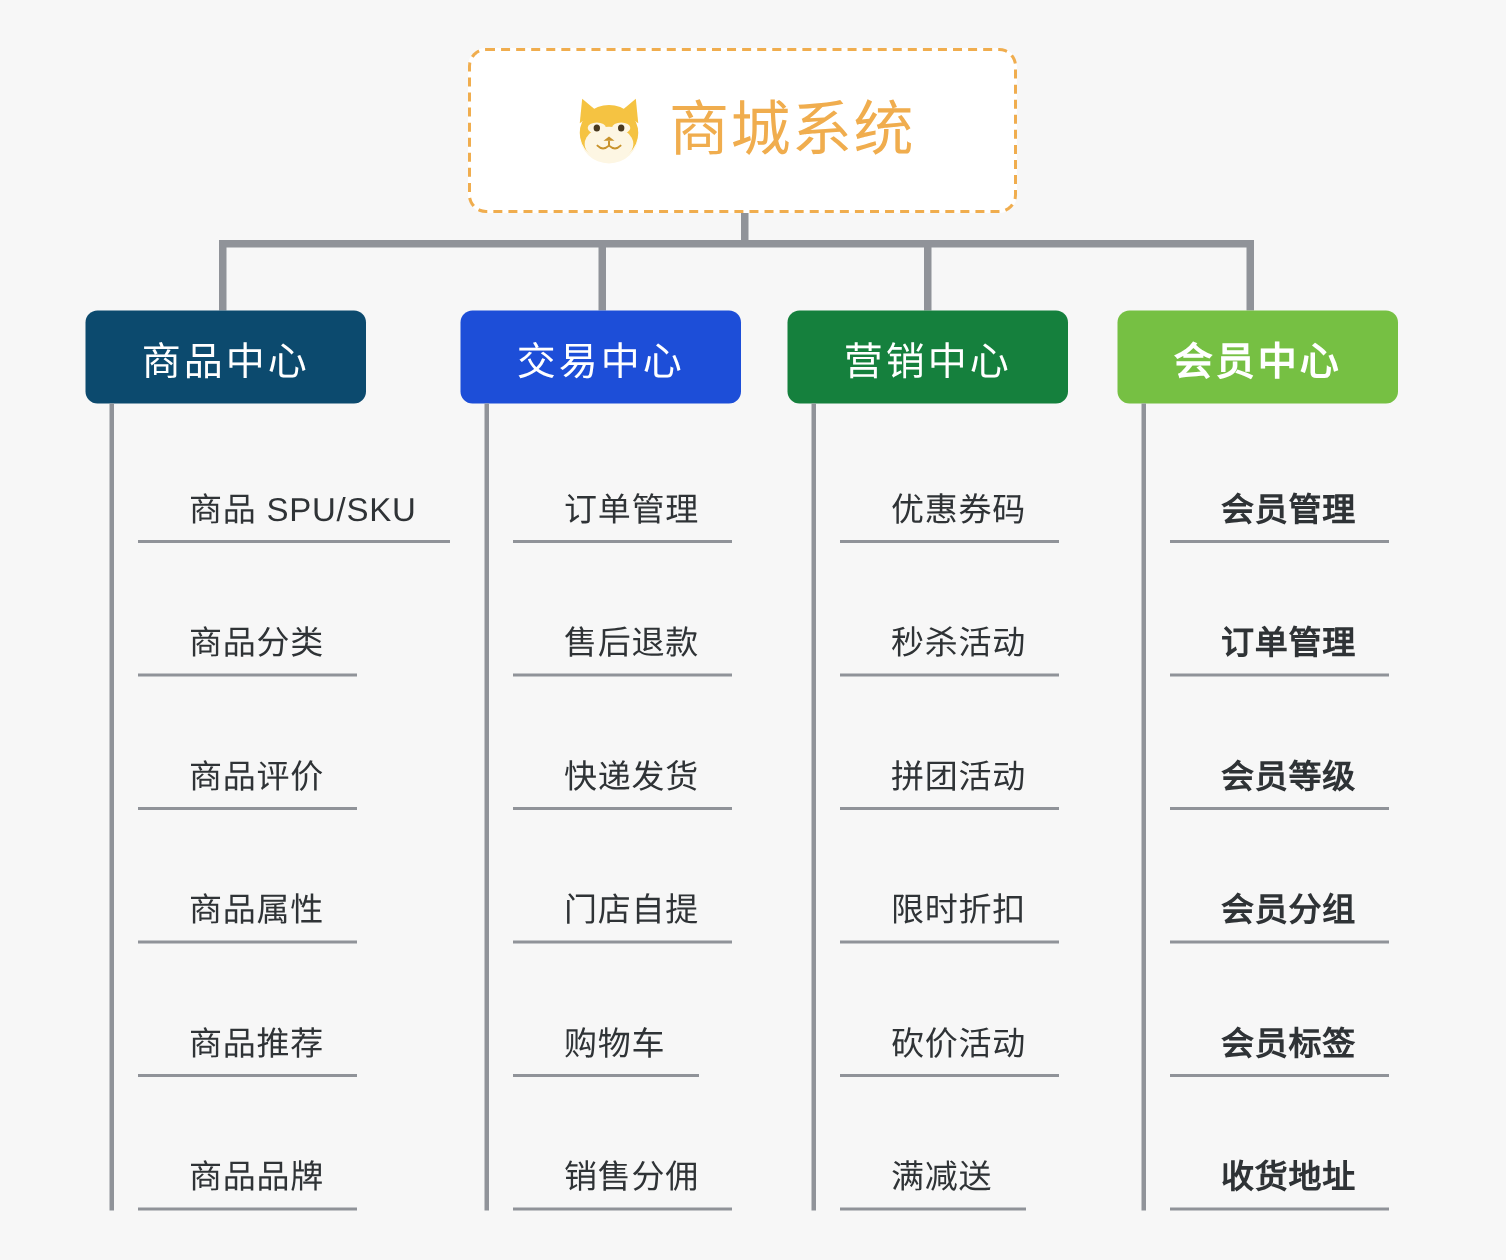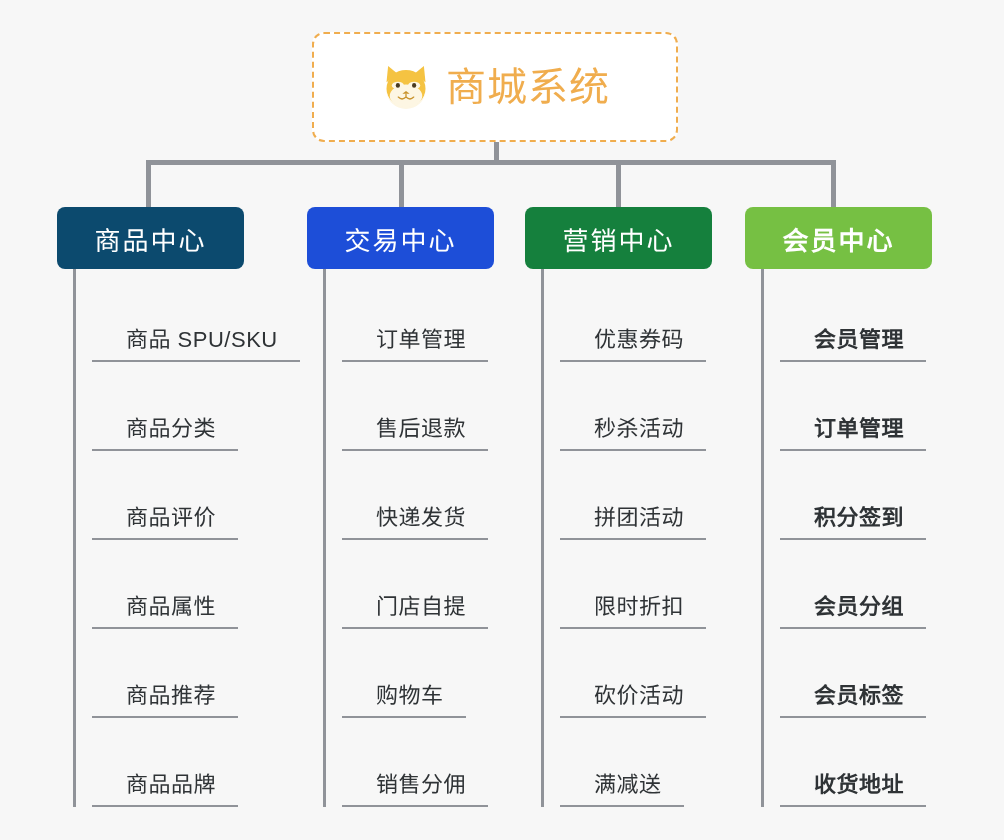--- a/index.html
+++ b/index.html
@@ -238,21 +238,21 @@
       <span>会员中心</span>
     </div>
     <div class="leaf-list">
       <div class="leaf-item">
           <span class="leaf-underline"><span class="leaf-label">会员管理</span></span>
         </div>
       <div class="leaf-item">
           <span class="leaf-underline"><span class="leaf-label">订单管理</span></span>
         </div>
       <div class="leaf-item">
-          <span class="leaf-underline"><span class="leaf-label">积分签到</span></span>
+          <span class="leaf-underline"><span class="leaf-label">会员等级</span></span>
         </div>
       <div class="leaf-item">
           <span class="leaf-underline"><span class="leaf-label">会员分组</span></span>
         </div>
       <div class="leaf-item">
           <span class="leaf-underline"><span class="leaf-label">会员标签</span></span>
         </div>
       <div class="leaf-item">
           <span class="leaf-underline"><span class="leaf-label">收货地址</span></span>
         </div>

